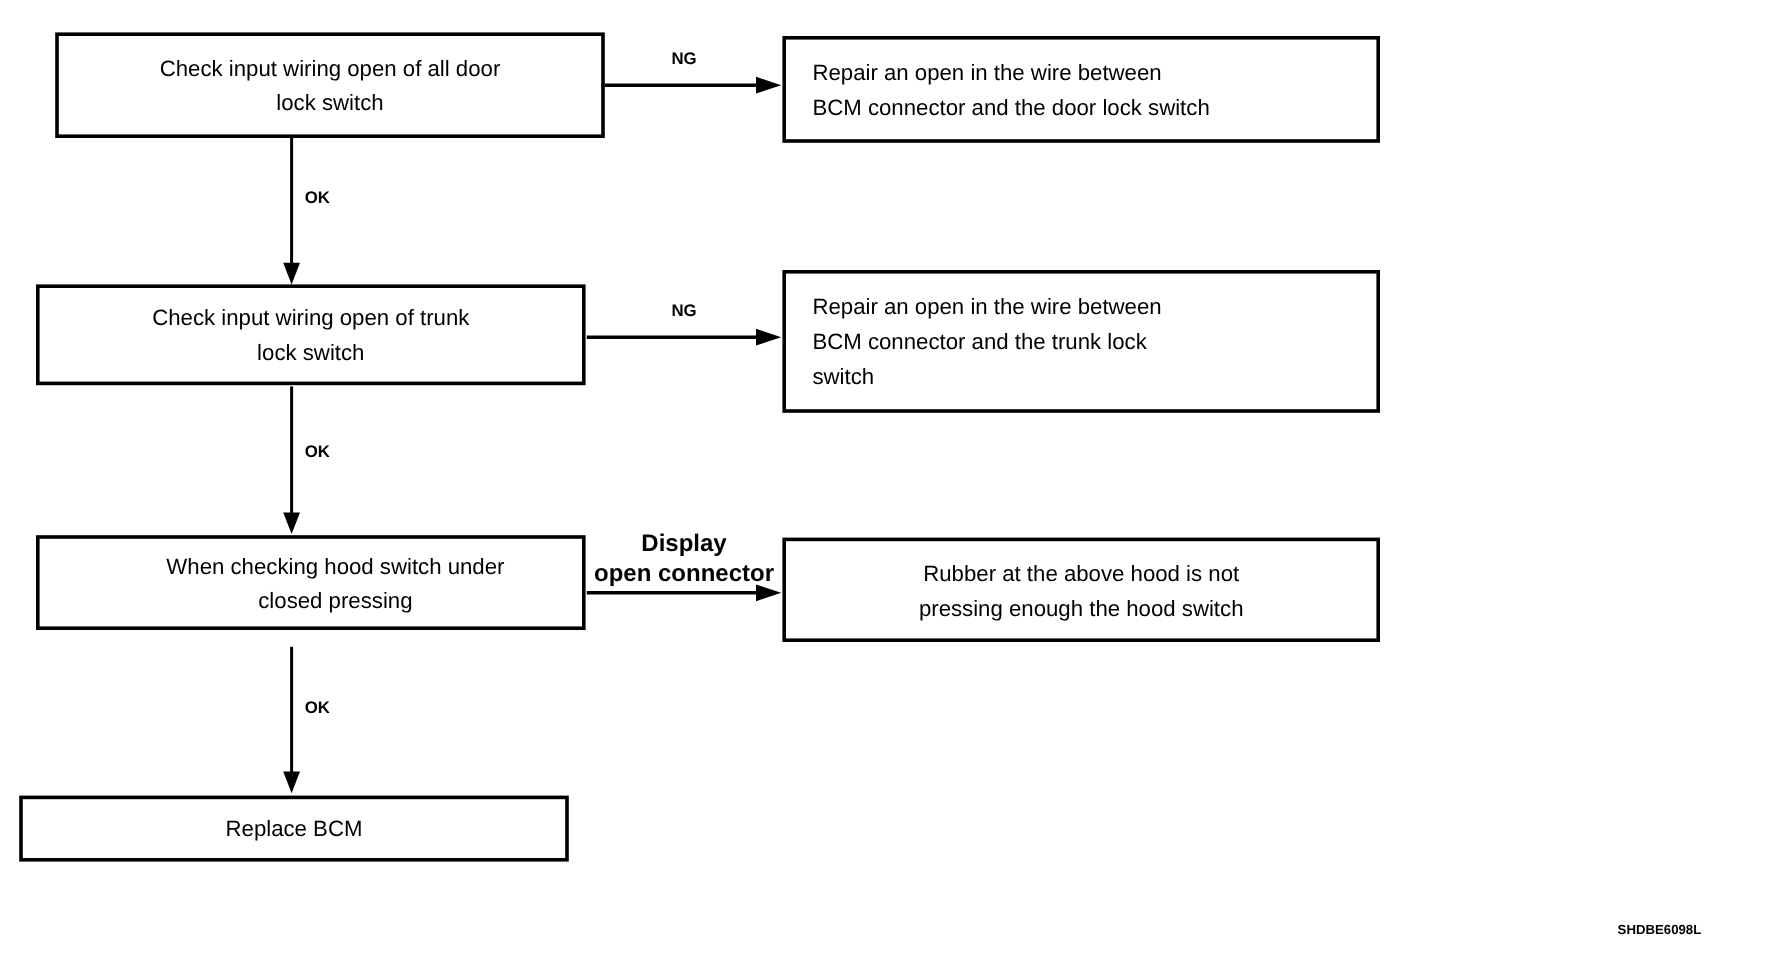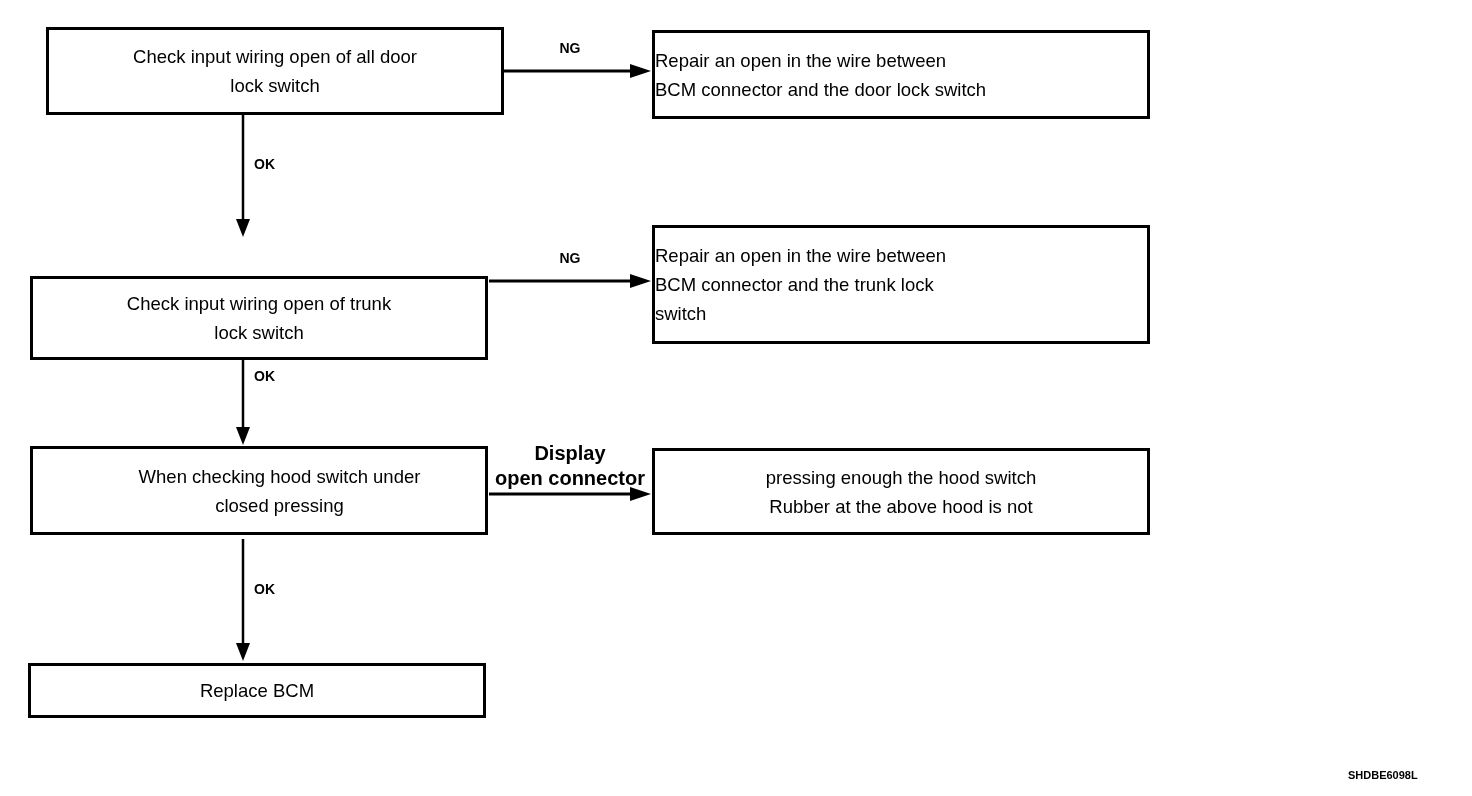--- a/index.html
+++ b/index.html
@@ -7,27 +7,27 @@
     position:relative;width:1472px;height:796px;background:#ffffff;
     font-family:"Liberation Sans", sans-serif;color:#000;overflow:hidden;
   }
   #connectors{position:absolute;left:0;top:0;width:1472px;height:796px;}
   .box{
     position:absolute;border:3px solid #000;background:#fff;
     display:flex;flex-direction:column;justify-content:center;
     font-size:18.5px;line-height:29px;box-sizing:border-box;
   }
   .center-text{align-items:center;text-align:center;}
-  .left-text{align-items:flex-start;text-align:left;padding-right:8px;}
+  .left-text{align-items:flex-start;text-align:left;padding-left:22px;padding-right:8px;}
   .line{display:block;}
   
   #b-step1{left:30px;top:27px;width:458px;height:88px;margin-left:16px;}
-  #b-step2{left:30px;top:237px;width:458px;height:84px;margin-top:39px;}
-  #b-step3{left:30px;top:446px;width:458px;height:89px;padding-left:41px;}
-  #b-step4{left:28px;top:663px;width:458px;height:55px;justify-content:center;}
+  #b-step2{left:30px;top:237px;width:458px;height:84px;}
+  #b-step3{left:30px;top:446px;width:458px;height:79px;padding-left:41px;}
+  #b-step4{left:16px;top:663px;width:458px;height:55px;justify-content:center;}
   
   #b-res1{left:652px;top:30px;width:498px;height:89px;}
   #b-res2{left:652px;top:225px;width:498px;height:119px;}
   #b-res3{left:652px;top:448px;width:498px;height:87px;}
   
   .edge-label{
     position:absolute;font-weight:bold;font-size:14px;line-height:24px;
     white-space:nowrap;
   }
   #lbl-ng1{left:489px;top:36px;width:162px;text-align:center;}
@@ -97,22 +97,22 @@
     <span class="line">BCM connector and the door lock switch</span>
   </div>
 
   <div class="box left-text" id="b-res2">
     <span class="line">Repair an open in the wire between</span>
     <span class="line">BCM connector and the trunk lock</span>
     <span class="line">switch</span>
   </div>
 
   <div class="box center-text" id="b-res3">
+    <span class="line">Rubber at the above hood is not</span>
     <span class="line">pressing enough the hood switch</span>
-    <span class="line">Rubber at the above hood is not</span>
   </div>
 
   <div class="edge-label" id="lbl-ng1">NG</div>
   <div class="edge-label" id="lbl-ng2">NG</div>
   <div class="edge-label" id="lbl-display">
     <span class="line">Display</span>
     <span class="line">open connector</span>
   </div>
   <div class="edge-label" id="lbl-ok1">OK</div>
   <div class="edge-label" id="lbl-ok2">OK</div>

